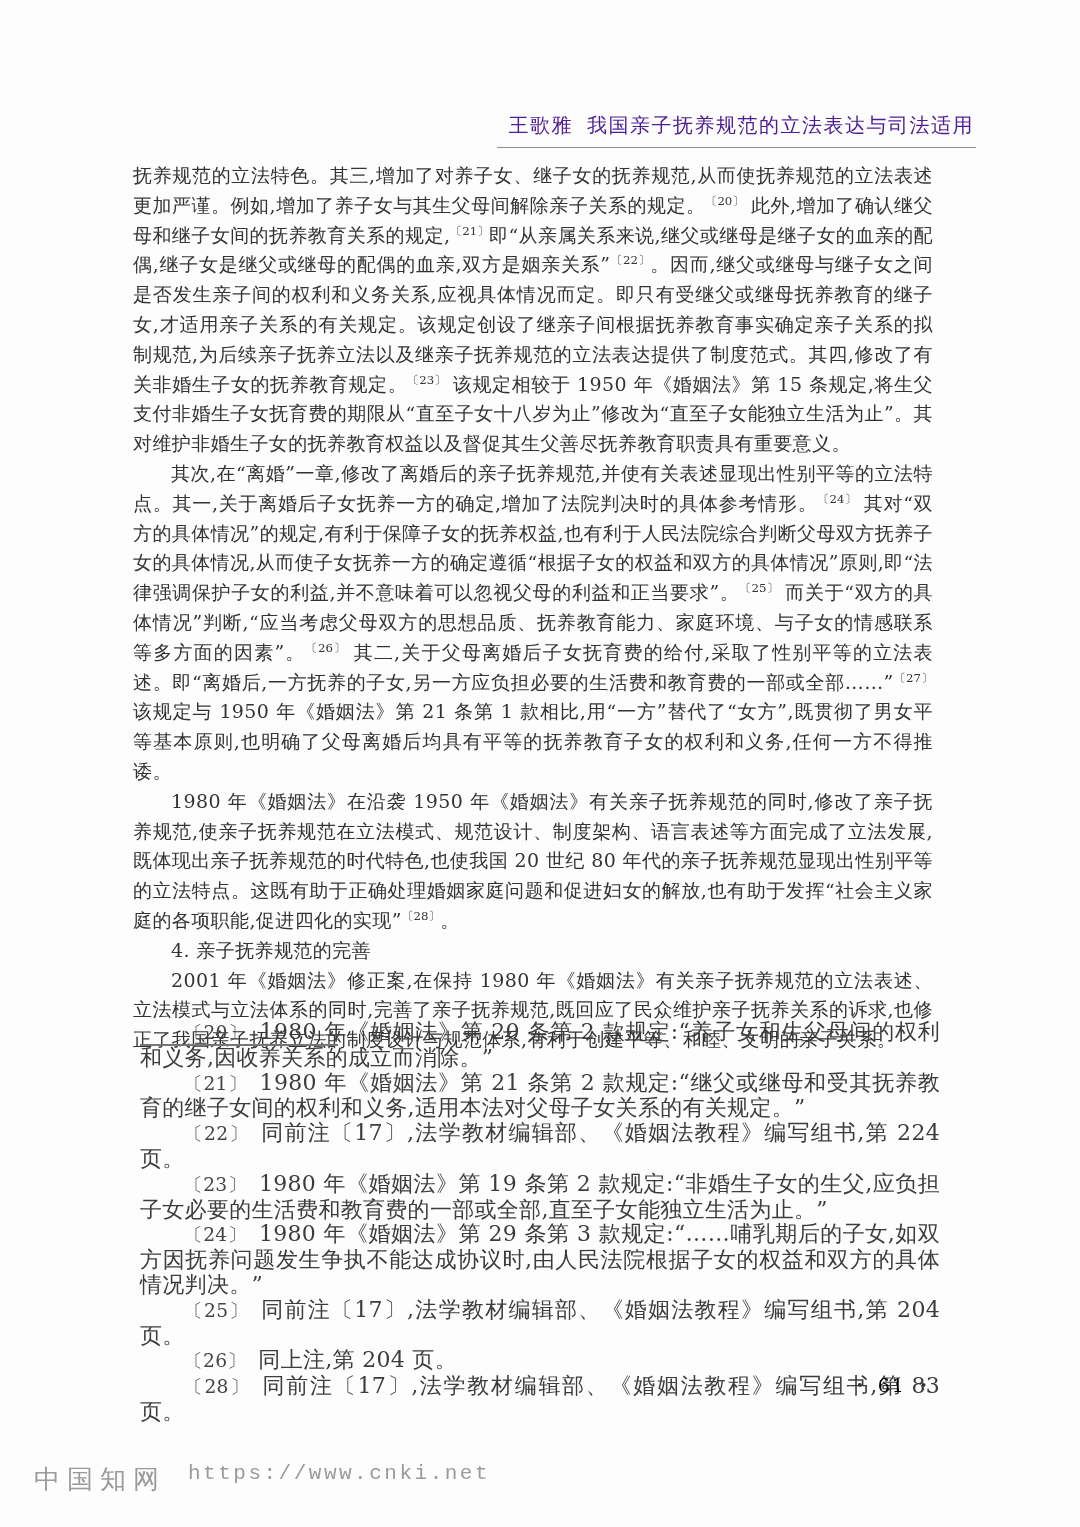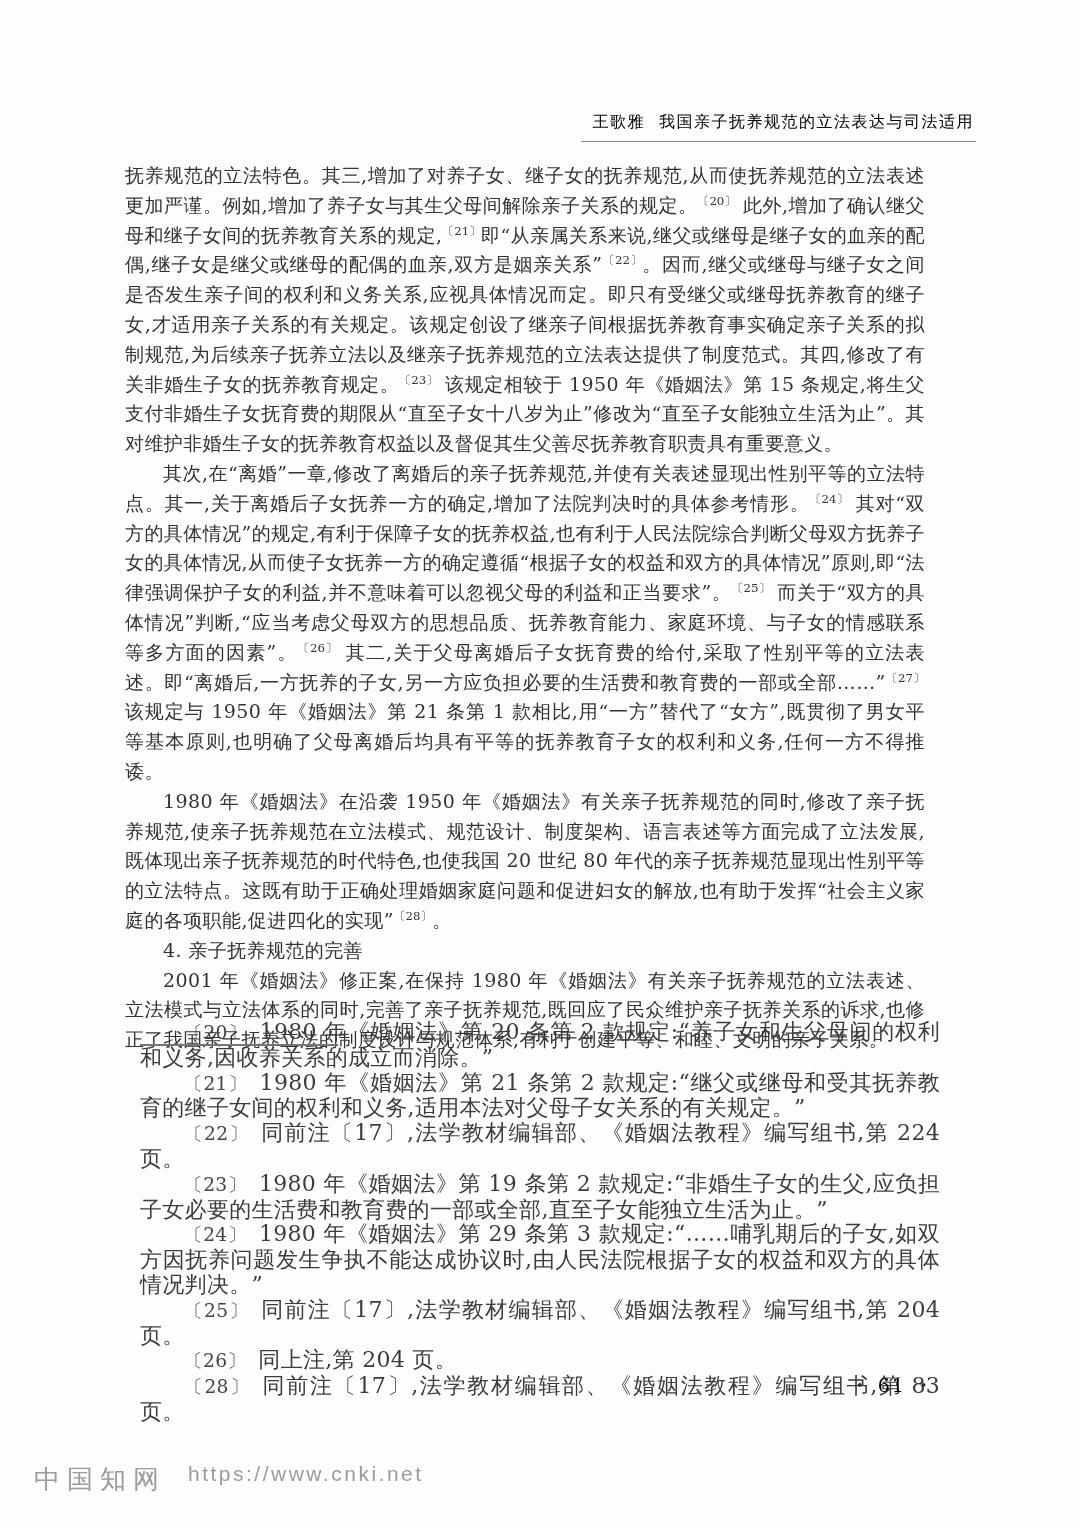--- a/index.html
+++ b/index.html
@@ -8,31 +8,31 @@
     width:1080px; height:1527px;
     background:#fdfdfd;
     font-family:"DejaVu Serif","Liberation Serif",serif;
     color:#333333;
     overflow:hidden;
   }
 
   
   .running-header {
     position:absolute; top:112px; right:104px;
-    font-size:16px; color:#000000;
+    font-size:20px; color:#4c1d95;
     letter-spacing:1.5px;
     padding:0 2px 8px 12px;
     border-bottom:1.5px solid #8d8d8d;
     white-space:nowrap;
   }
   .running-header .h-author { margin-right:14px; }
 
   
   .body-text {
-    position:absolute; top:161px; left:125px; width:800px;
+    position:absolute; top:161px; left:133px; width:800px;
     font-size:19px; line-height:29.8px;
     text-align:justify;
     color:#333333;
     letter-spacing:0.4px;
   }
   .body-text p { margin:0; }
   .body-text p.indent { text-indent:2em; }
   .body-text sup {
     font-size:0.62em; line-height:0; vertical-align:super;
     letter-spacing:0;
@@ -69,21 +69,21 @@
     position:absolute; top:1462px; left:34px;
     color:#9b9b9b;
     display:flex; align-items:flex-start;
   }
   .wm-name {
     font-size:26px; letter-spacing:7px;
     font-family:"DejaVu Serif","Liberation Serif",serif;
   }
   .wm-url {
     font-size:21px; letter-spacing:2.5px; margin-left:22px;
-    font-family:Liberation Sans, sans-serif;
+    font-family:Liberation Mono, monospace;
   }
 </style>
 </head>
 <body>
 
 <div class="page">
 
   <div class="running-header">
     <span class="h-author">王歌雅</span><span class="h-title">我国亲子抚养规范的立法表达与司法适用</span>
   </div>

